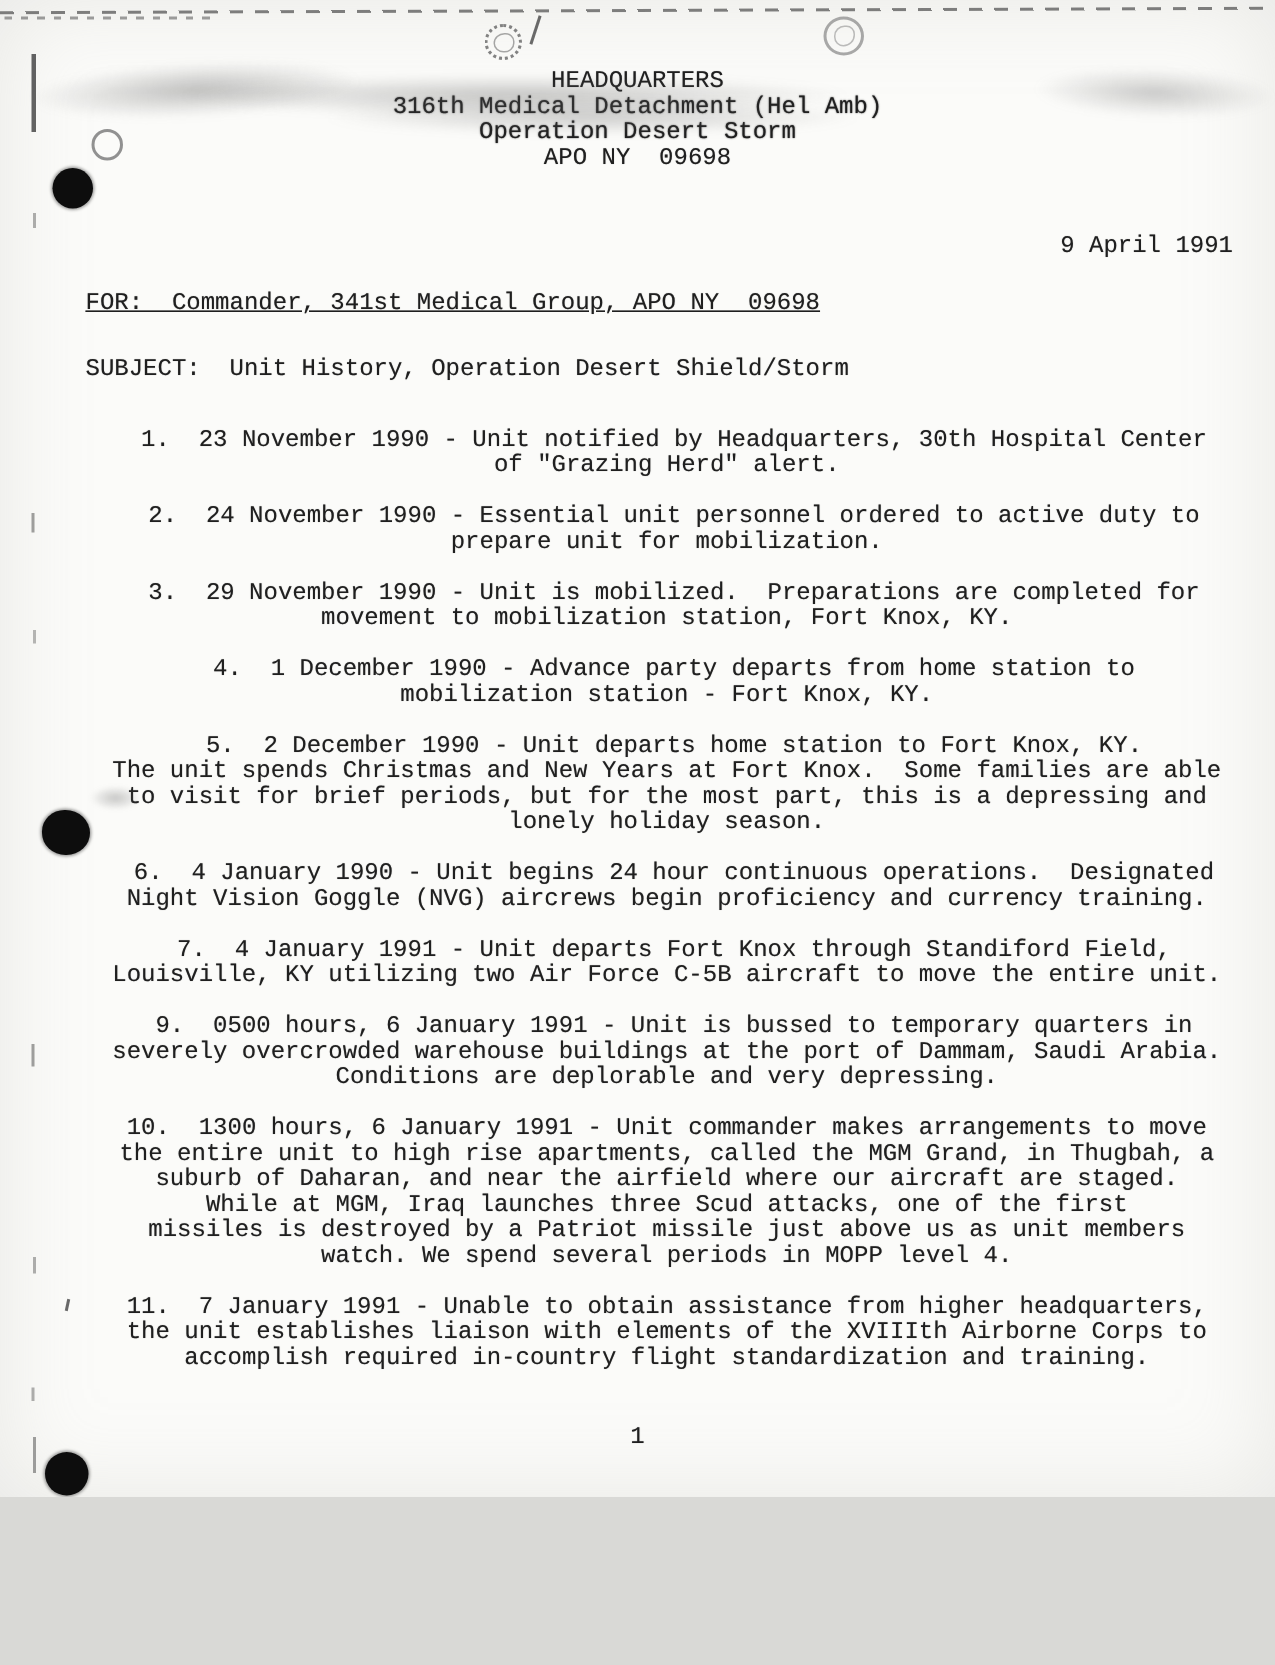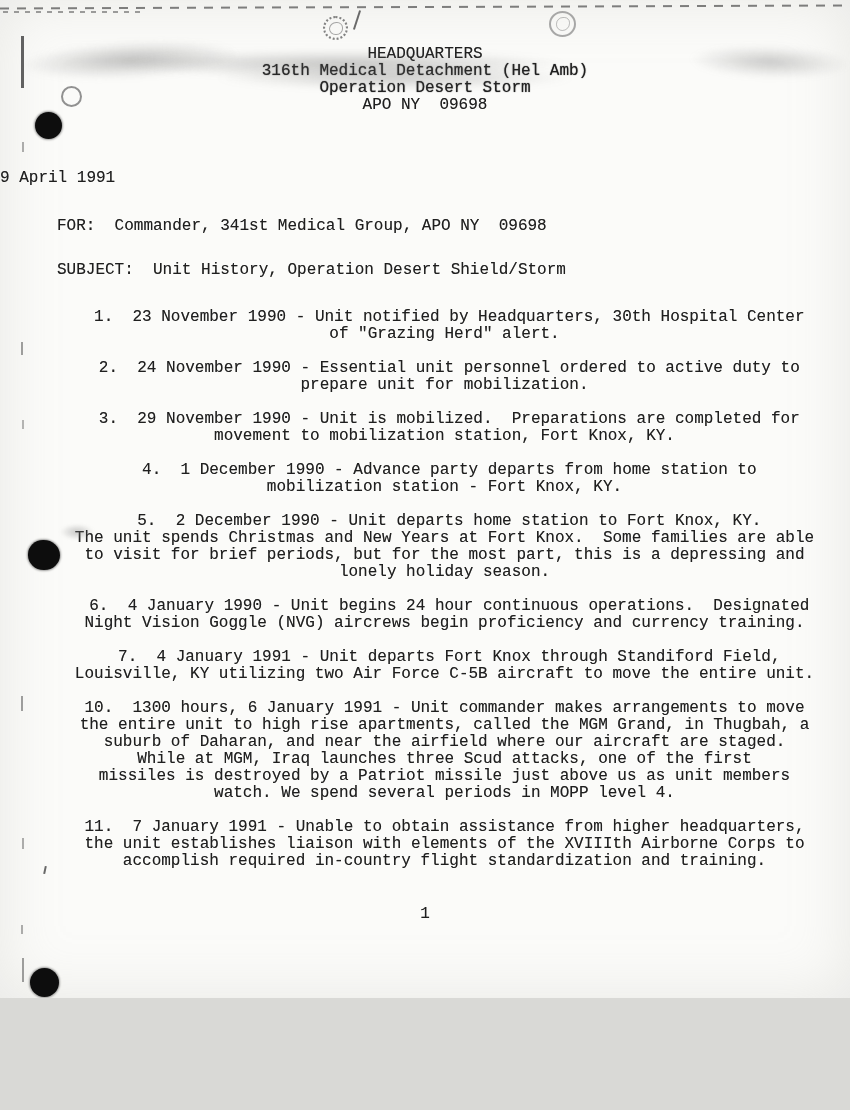--- a/index.html
+++ b/index.html
@@ -17,24 +17,24 @@
     font-family:"Liberation Mono","DejaVu Sans Mono",monospace;
     font-size:16px;
     line-height:17px;
     color:#1f1f1f;
     white-space:pre-wrap;
     text-shadow: 0 0 0.6px rgba(10,10,10,0.45);
   }
   .text-layer { position:relative; z-index:2; }
   .letterhead { text-align:center; }
   .letterhead .smudged { text-shadow: 0 0 1.1px rgba(35,35,35,0.85); }
-  .date-line { text-align:left; padding-right:28px; margin-top:56px; }
+  .date-line { text-align:right; padding-right:28px; margin-top:42px; }
   .memo-block { padding-left:57px; padding-right:18px; }
   .memo-thru { margin-top:36px; }
-  .memo-for { margin-top:31px; }
+  .memo-for { margin-top:21px;text-decoration:underline; }
   .memo-subject { margin-top:27px; }
   .body-text { padding-left:57px; padding-right:18px; margin-top:30px;text-align:center; }
   .para { margin-bottom:17px; }
   .page-number { text-align:center; margin-top:36px; }
 
   
   .artifacts { position:absolute; left:0; top:0; width:100%; height:100%; z-index:3; pointer-events:none; }
   .artifacts > div { position:absolute; }
   .edge-dash { left:0; width:100%; height:2px;
     background: repeating-linear-gradient(90deg, rgba(70,70,70,.85) 0 9px, rgba(70,70,70,0) 9px 17px); }
@@ -116,20 +116,23 @@
       <div class="mono para"> 4.  1 December 1990 - Advance party departs from home station to
 mobilization station - Fort Knox, KY.</div>
       <div class="mono para"> 5.  2 December 1990 - Unit departs home station to Fort Knox, KY.
 The unit spends Christmas and New Years at Fort Knox.  Some families are able
 to visit for brief periods, but for the most part, this is a depressing and
 lonely holiday season.</div>
       <div class="mono para"> 6.  4 January 1990 - Unit begins 24 hour continuous operations.  Designated
 Night Vision Goggle (NVG) aircrews begin proficiency and currency training.</div>
       <div class="mono para"> 7.  4 January 1991 - Unit departs Fort Knox through Standiford Field,
 Louisville, KY utilizing two Air Force C-5B aircraft to move the entire unit.</div>
+      <div class="mono para"> 9.  0500 hours, 6 January 1991 - Unit is bussed to temporary quarters in
+severely overcrowded warehouse buildings at the port of Dammam, Saudi Arabia.
+Conditions are deplorable and very depressing.</div>
       <div class="mono para">10.  1300 hours, 6 January 1991 - Unit commander makes arrangements to move
 the entire unit to high rise apartments, called the MGM Grand, in Thugbah, a
 suburb of Daharan, and near the airfield where our aircraft are staged.
 While at MGM, Iraq launches three Scud attacks, one of the first
 missiles is destroyed by a Patriot missile just above us as unit members
 watch. We spend several periods in MOPP level 4.</div>
       <div class="mono para">11.  7 January 1991 - Unable to obtain assistance from higher headquarters,
 the unit establishes liaison with elements of the XVIIIth Airborne Corps to
 accomplish required in-country flight standardization and training.</div>
     </div>

